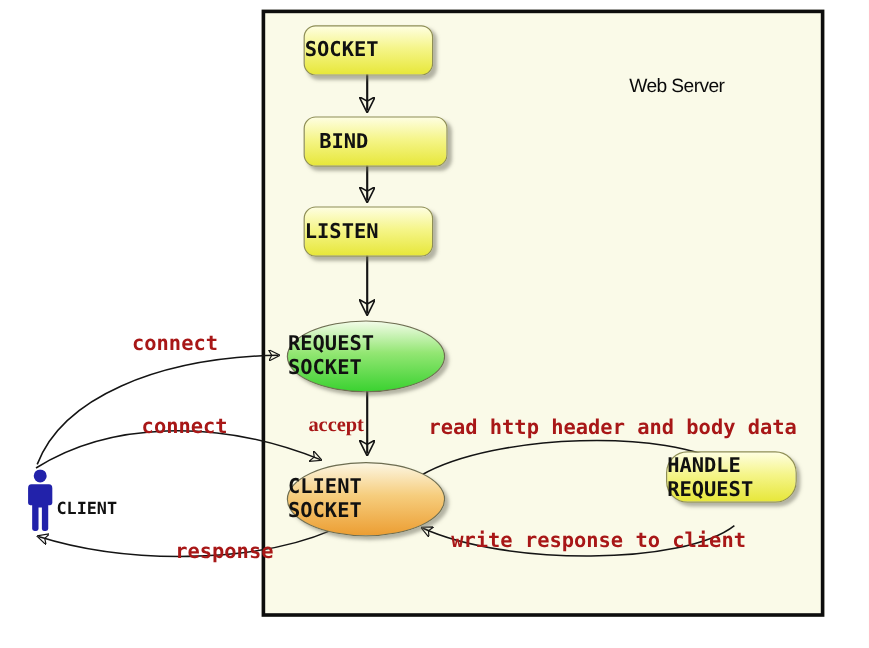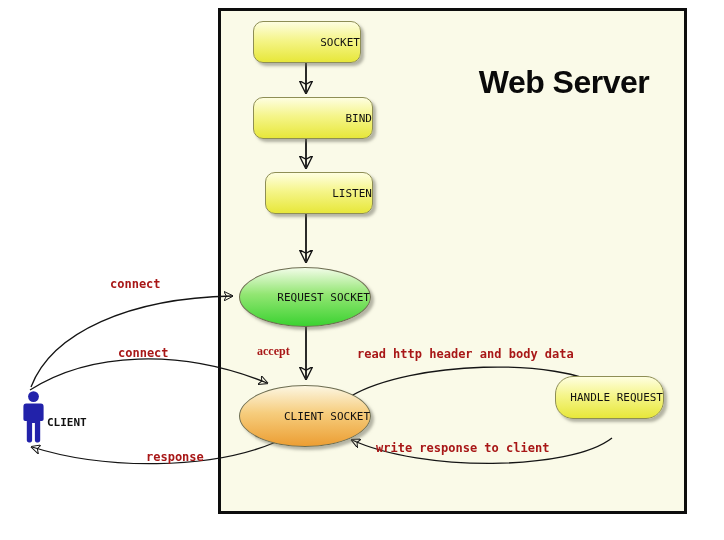--- a/index.html
+++ b/index.html
@@ -7,63 +7,63 @@
     width:724px;height:540px;position:relative;background:#ffffff;
     font-family:"DejaVu Sans Mono", monospace;overflow:hidden;
   }
   
   .canvas{
     position:absolute;left:218px;top:8px;width:469px;height:506px;
     box-sizing:border-box;border:3px solid #0d0d0d;background:var(--canvas_bg,#fafae8);
   }
   .title{
     position:absolute;left:478px;top:64px;width:172px;text-align:center;
-    font-family:"Liberation Sans", sans-serif;font-weight:bold;font-size:32px;
+    font-family:"Liberation Sans", sans-serif;font-weight:normal;font-size:16px;
     color:#0a0a0a;letter-spacing:-0.5px;
   }
   
   .node{
-    position:absolute;display:flex;align-items:center;justify-content:flex-end;
-    font-weight:normal;font-size:11px;color:#111;z-index:3;
+    position:absolute;display:flex;align-items:center;justify-content:flex-start;
+    font-weight:bold;font-size:17px;color:#111;z-index:3;
     box-shadow:3px 3px 3px rgba(110,110,95,0.5);
   }
   .process{
     border:1px solid var(--process_border,#8e8e55);border-radius:10px;
     background:linear-gradient(to bottom, var(--process_top,#fefee0) 0%, #f5f58a 45%, var(--process_bottom,#e7e73a) 100%);
   }
   .ellipse{border-radius:50%;}
   .ellipse-green{
     border:1px solid #6e6e52;
     background:linear-gradient(to bottom, var(--listen_top,#f2fce8) 0%, #93e673 45%, var(--listen_bottom,#3bd231) 100%);
   }
   .ellipse-orange{
     border:1px solid #6e6e52;
     background:linear-gradient(to bottom, var(--client_top,#fcf6e2) 0%, #f6cd7d 45%, var(--client_bottom,#ec9e33) 100%);
   }
   #node-socket{left:253px;top:21px;width:106px;height:40px;}
   #node-bind{left:253px;top:97px;width:106px;height:40px;padding-left:12px;}
-  #node-listen{left:253px;top:172px;width:106px;height:40px;margin-left:12px;}
+  #node-listen{left:253px;top:172px;width:106px;height:40px;}
   #node-listen-socket{left:239px;top:267px;width:130px;height:58px;}
   #node-client-socket{left:239px;top:385px;width:130px;height:60px;}
   #node-handle-request{left:555px;top:376px;width:107px;height:41px;border-radius:18px;}
   
   .edge-label{
-    position:absolute;font-weight:bold;font-size:12px;color:var(--label_red,#a81717);
+    position:absolute;font-weight:bold;font-size:17px;color:var(--label_red,#a81717);
     white-space:nowrap;z-index:4;
   }
   #lbl-connect{left:110px;top:277px;}
   #lbl-request{left:118px;top:346px;}
   #lbl-response{left:106px;top:450px;margin-left:40px;}
   #lbl-accept{left:257px;top:344px;font-family:Liberation Serif, serif;}
   #lbl-read{left:357px;top:347px;}
   #lbl-write{left:376px;top:441px;}
   
   #client-icon{position:absolute;left:20px;top:391px;z-index:3;}
   #client-label{
-    position:absolute;left:47px;top:416px;font-weight:bold;font-size:11px;color:#111;z-index:4;
+    position:absolute;left:47px;top:416px;font-weight:bold;font-size:14px;color:#111;z-index:4;
   }
   
   #arrows{position:absolute;left:0;top:0;width:724px;height:540px;z-index:2;pointer-events:none;}
   #arrows path{fill:none;stroke:#141414;}
   .flow-arrow{stroke-width:1.8px;}
   .curve-arrow{stroke-width:1.3px;}
 </style>
 </head>
 <body>
 

